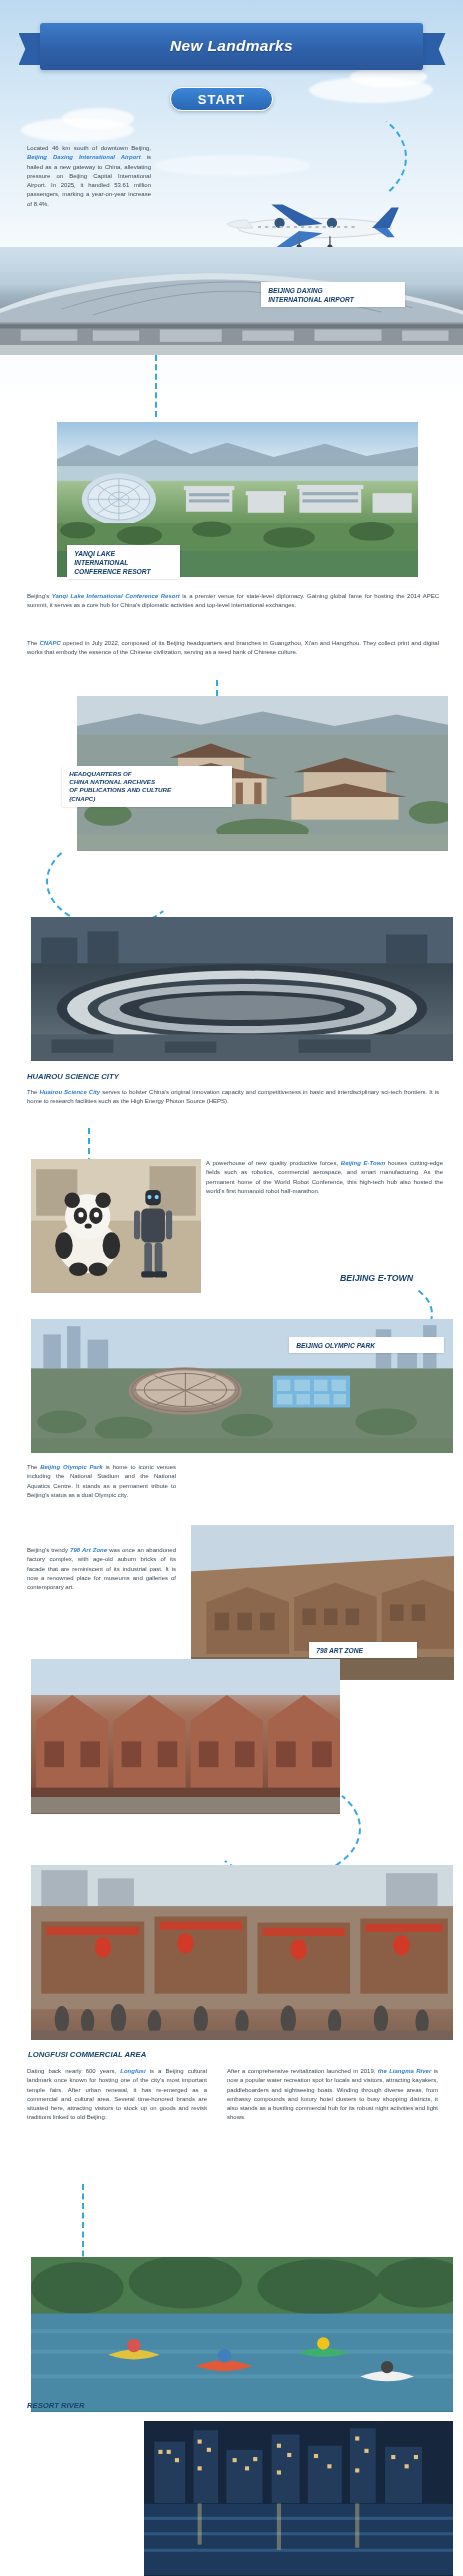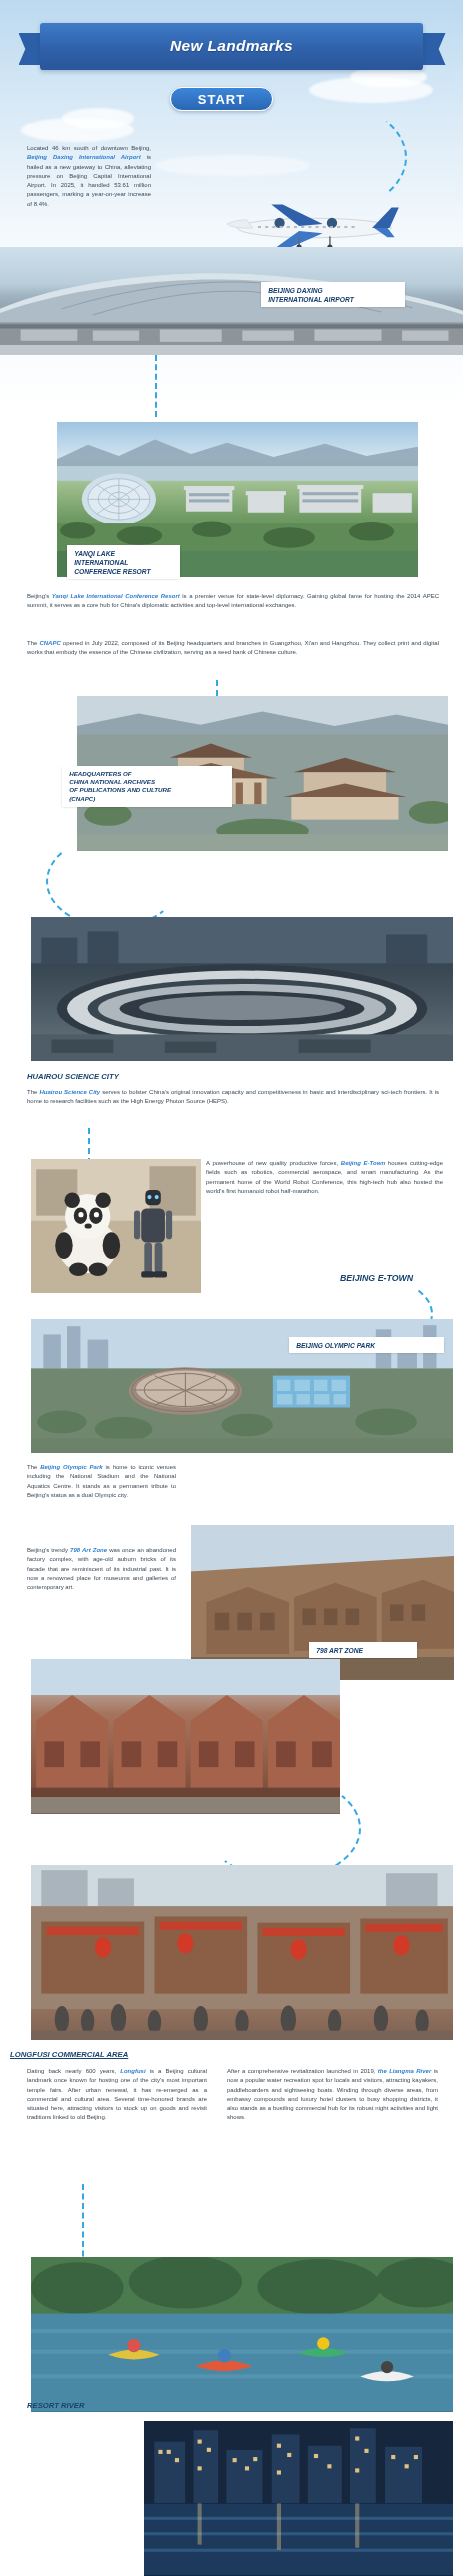--- a/index.html
+++ b/index.html
@@ -508,21 +508,21 @@
           <ellipse cx="410" cy="306" rx="13" ry="24"></ellipse>
         <ellipse cx="500" cy="300" rx="15" ry="27"></ellipse>
           <ellipse cx="590" cy="305" rx="13" ry="24"></ellipse>
         <ellipse cx="680" cy="299" rx="14" ry="26"></ellipse>
           <ellipse cx="760" cy="305" rx="13" ry="24"></ellipse>
       </g>
       <rect x="0" y="322" width="820" height="18" fill="#776358"></rect>
     </svg>
   </div>
 
-  <div class="label-plain" style="left:10px;top:2050px;text-decoration:underline;">LONGFUSI COMMERCIAL AREA</div>
+  <div class="label-plain" style="left:28px;top:2050px;">LONGFUSI COMMERCIAL AREA</div>
 
   <div class="txt" style="left:27px;top:2067px;width:180px;">Dating back nearly 600 years, <span class="hl">Longfusi</span> is a Beijing cultural landmark once known for hosting one of the city's most important temple fairs. After urban renewal, it has re-emerged as a commercial and cultural area. Several time-honored brands are situated here, attracting visitors to stock up on goods and revisit traditions linked to old Beijing.</div>
 
   <div class="txt" style="left:227px;top:2067px;width:211px;">After a comprehensive revitalization launched in 2019, <span class="hl">the Liangma River</span> is now a popular water recreation spot for locals and visitors, attracting kayakers, paddleboarders and sightseeing boats. Winding through diverse areas, from embassy compounds and luxury hotel clusters to busy shopping districts, it also stands as a bustling commercial hub for its robust night activities and light shows.</div>
 
   <div class="dashv" style="left:82px;top:2184px;height:82px;"></div>
 
   <div class="photo" style="left:31px;top:2257px;width:422px;height:155px;">
     <div class="g" style="background:linear-gradient(180deg,#4e7a52 0%,#3f6b4b 30%,#4f8ea8 60%,#3c7c96 100%);"></div>
     <svg class="g" viewBox="0 0 820 300" preserveAspectRatio="none">

